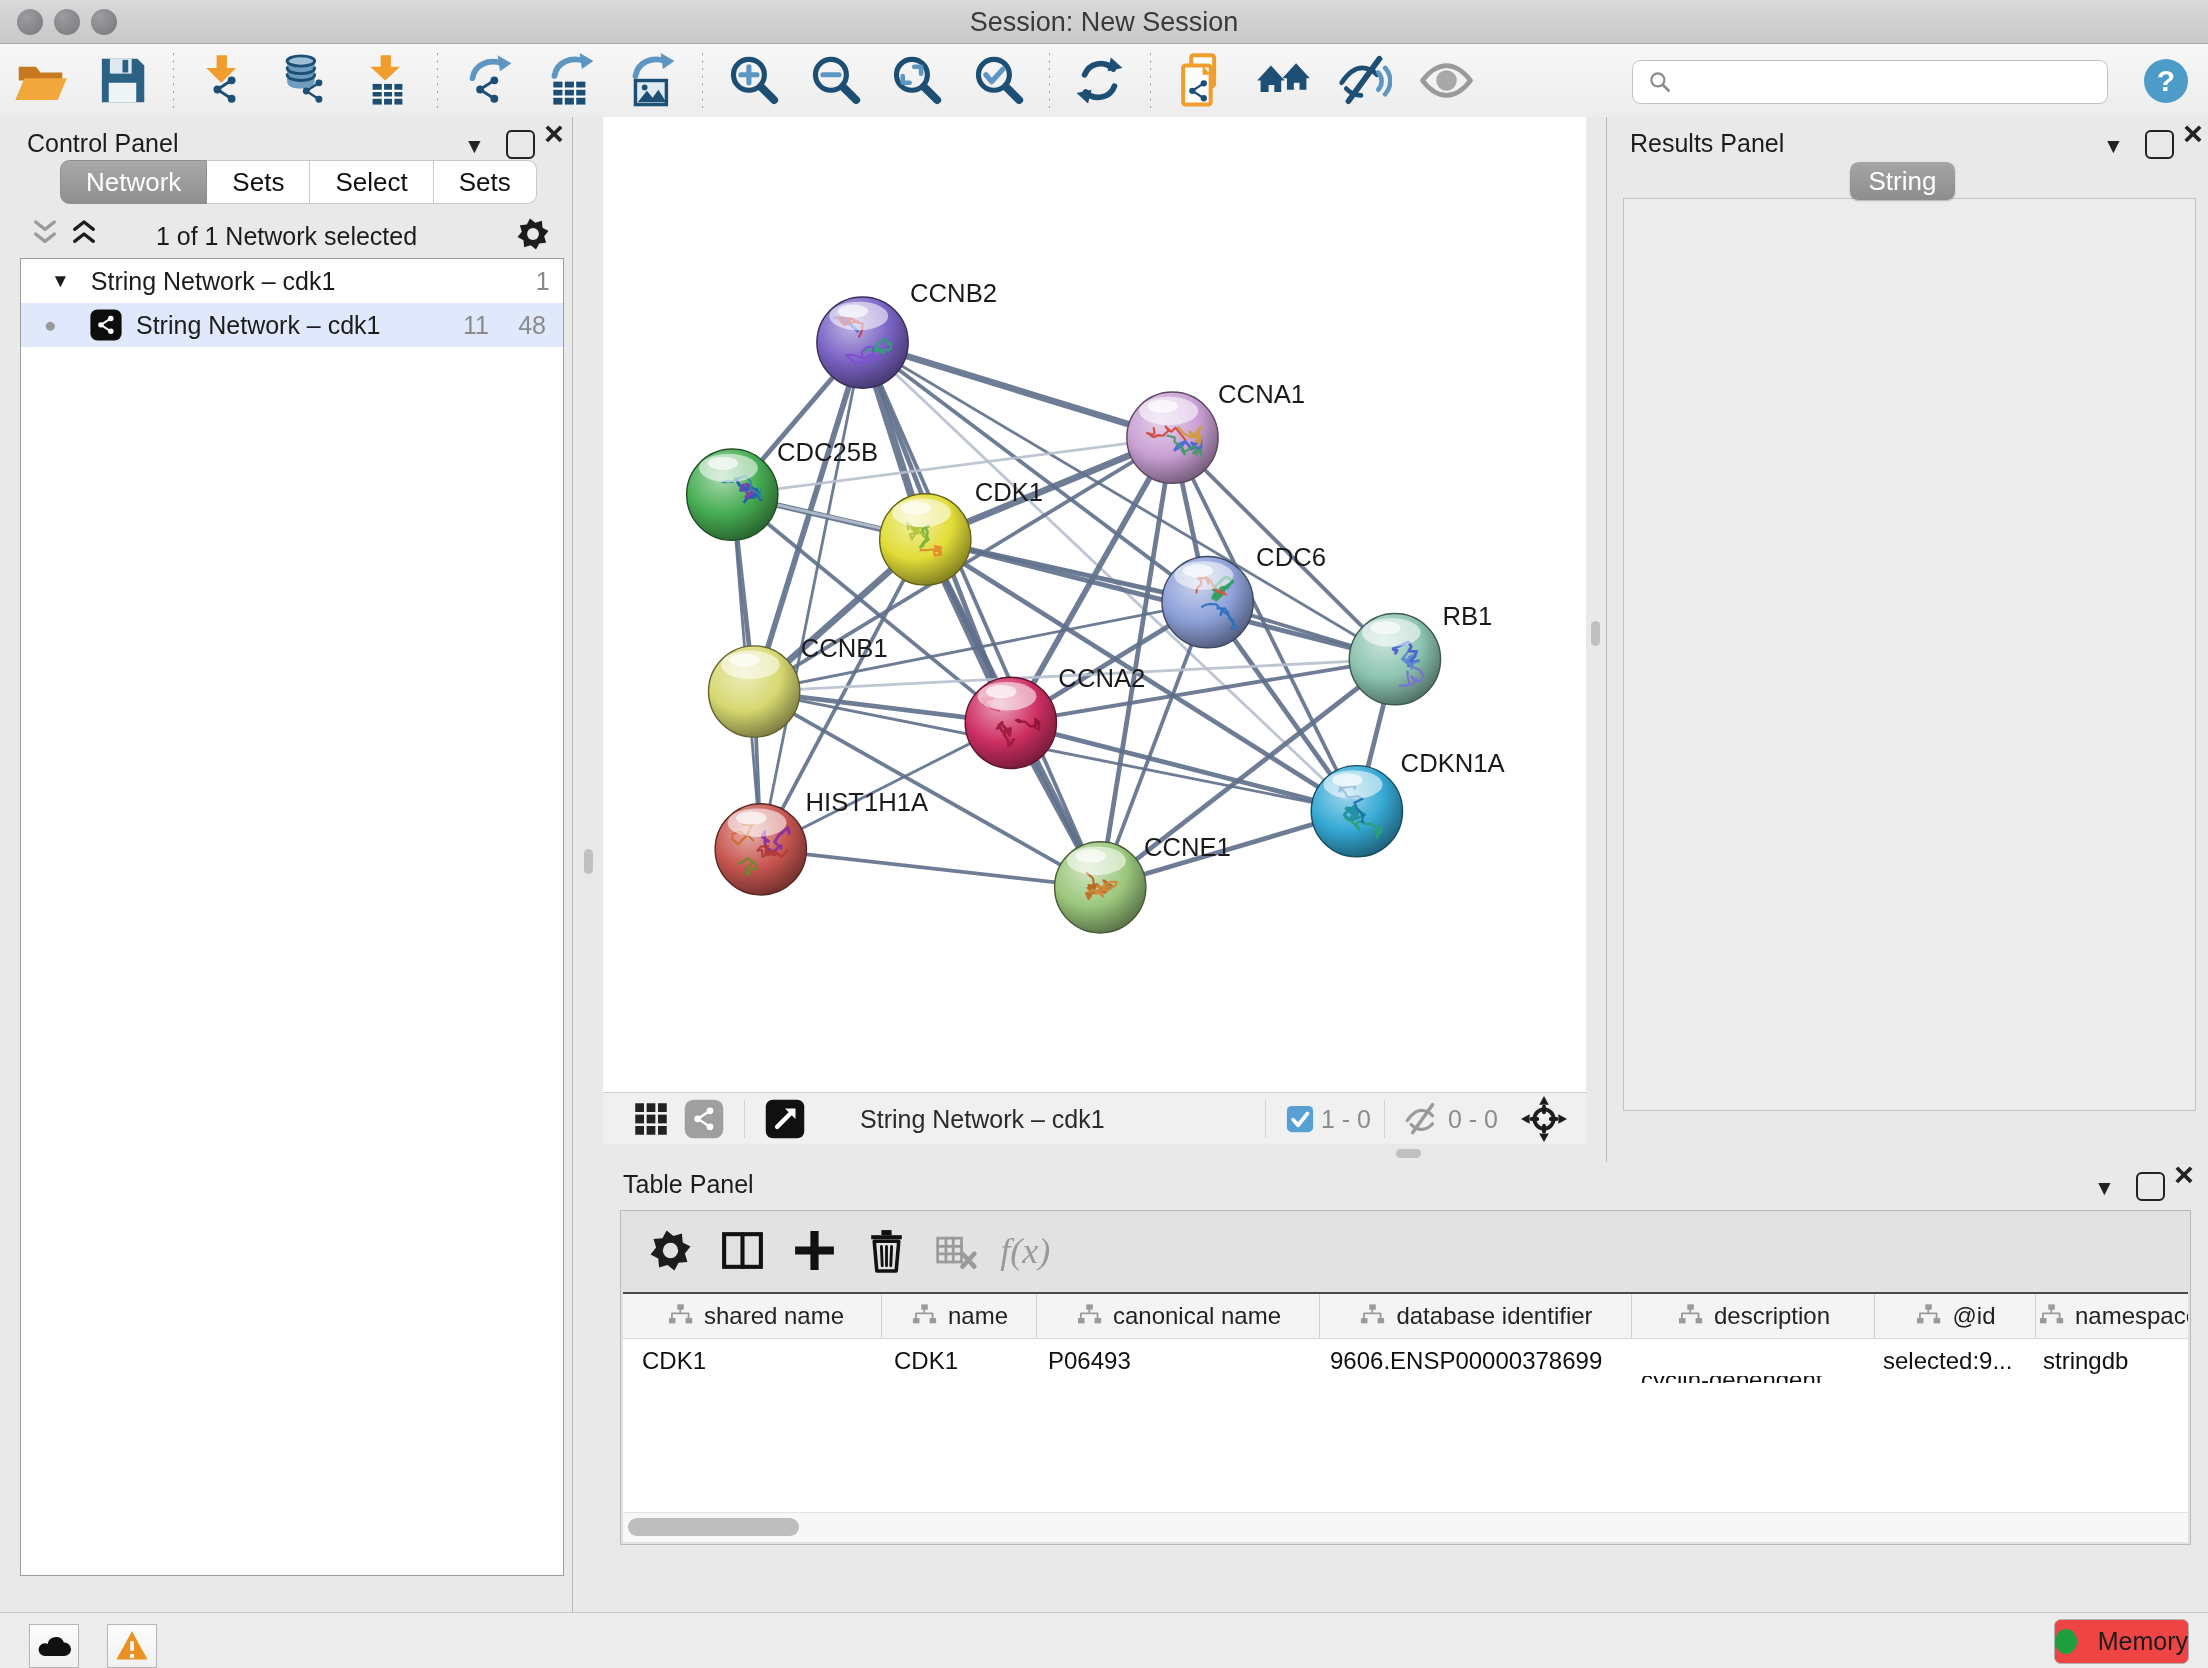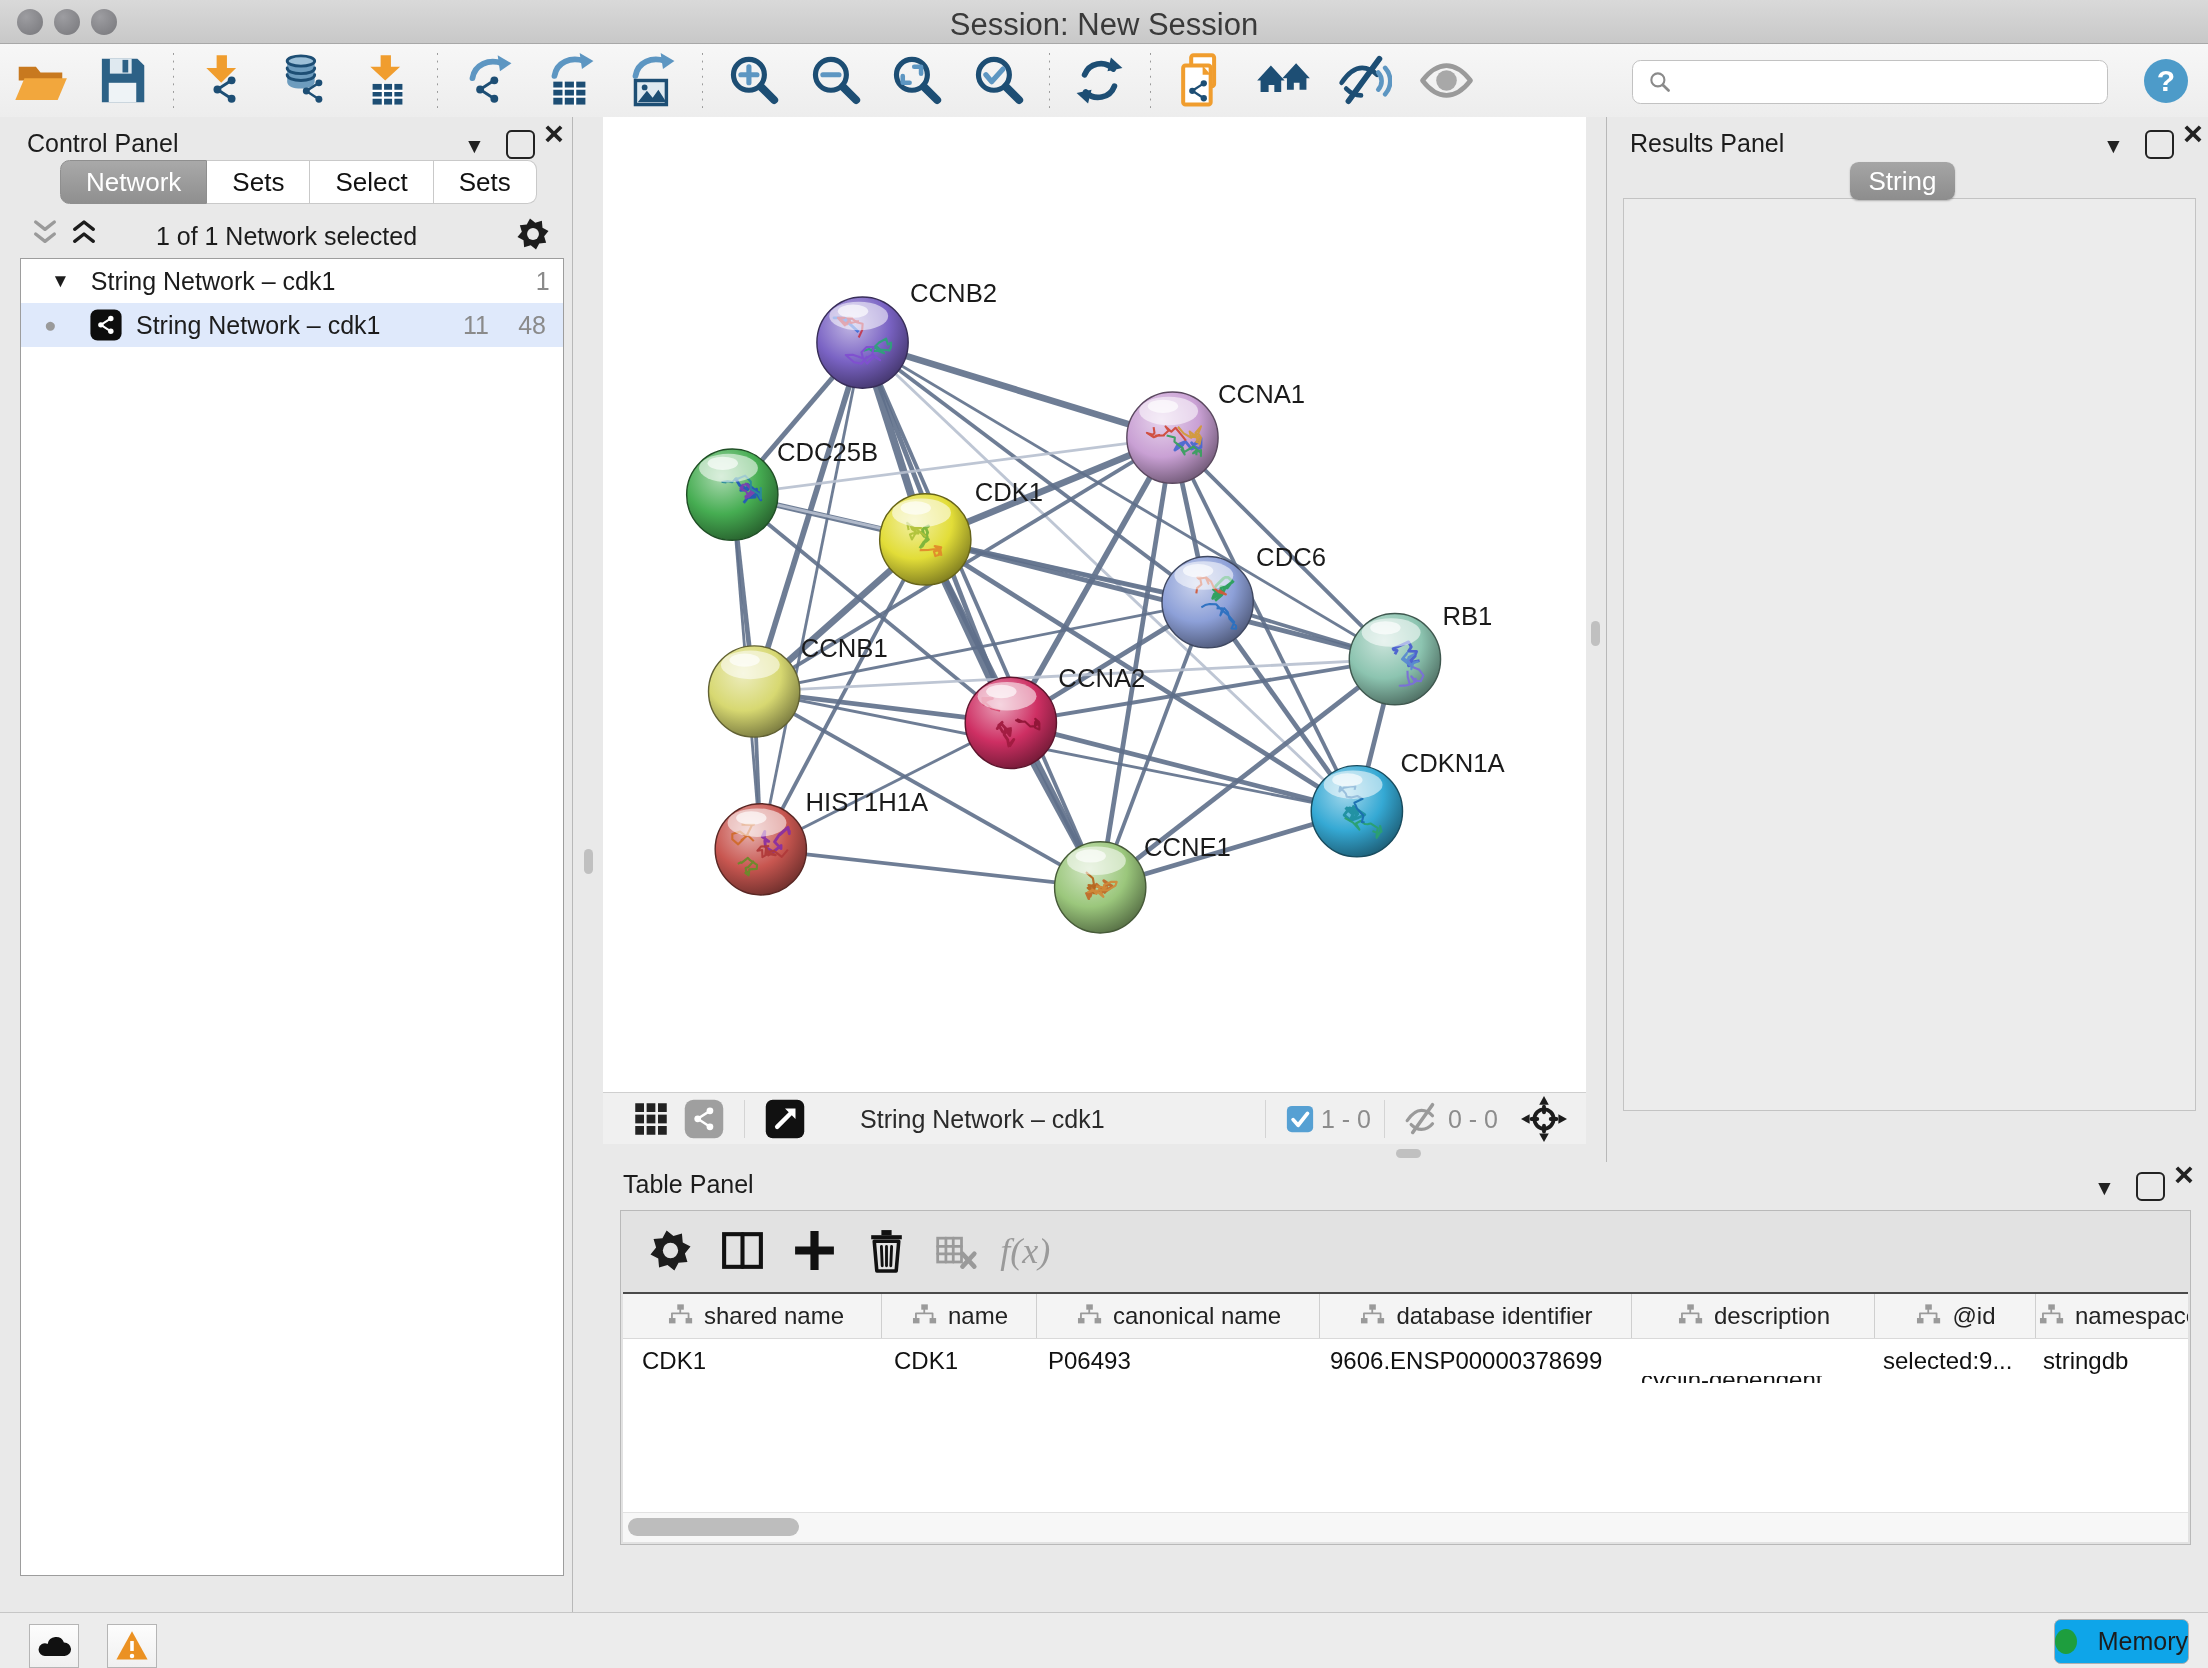--- a/index.html
+++ b/index.html
@@ -4,21 +4,21 @@
 <style>
   html,body{margin:0;padding:0;background:#555;}
   #app{position:relative;width:2208px;height:1668px;background:#e9e9e9;overflow:hidden;
        font-family:"Liberation Sans","DejaVu Sans",sans-serif;font-size:25px;color:#1c1c1c;}
   .abs{position:absolute;}
   
   #titlebar{left:0;top:0;width:2208px;height:43px;background:linear-gradient(#d9d9d9,#c8c8c8);
             border-bottom:1px solid #a8a8a8;}
   .tl{position:absolute;top:8.6px;width:26px;height:26px;border-radius:50%;
       background:radial-gradient(circle at 35% 30%,#9d9da1,#77777b);}
-  #win-title{position:absolute;left:0;right:0;top:6.7px;text-align:center;font-size:31px;color:#3a3a3a;}
+  #win-title{position:absolute;left:0;right:0;top:6.7px;text-align:center;font-size:27px;color:#3a3a3a;}
   
   #toolbar{left:0;top:44px;width:2208px;height:73px;background:linear-gradient(#f7f7f7,#ededed);
            border-bottom:1px solid #bdbdbd;display:flex;align-items:center;}
   .tb-ic{width:55px;height:55px;display:flex;align-items:center;justify-content:center;margin:0 13.3px;}
   .tb-sep{width:1px;height:55px;margin:0 9.5px;background-image:linear-gradient(#9a9a9a 30%,rgba(255,255,255,0) 0%);
           background-size:1px 7.6px;background-repeat:repeat-y;}
   #search-box{left:1632px;top:60px;width:474px;height:42px;background:#fff;border:1px solid #c2c2c2;
               border-radius:8.6px;display:flex;align-items:center;}
   #search-box input{border:none;outline:none;font:inherit;flex:1;background:transparent;height:36px;}
   #help-btn{left:2142px;top:57px;width:48px;height:48px;}
@@ -74,21 +74,21 @@
   .td-row{display:flex;height:44px;}
   .td{display:flex;align-items:center;padding-left:19px;font-size:24px;color:#111;
       overflow:hidden;white-space:nowrap;flex:none;box-sizing:border-box;}
   #tp-hscroll{left:623px;top:1512px;width:1565px;height:28.5px;background:#f7f7f7;border-top:1px solid #e2e2e2;}
   #tp-thumb{left:4.8px;top:4.8px;width:171px;height:18px;background:#bdbdbd;border-radius:9.5px;}
   #tp-tabs{left:1127px;top:1553px;}
   
   #status{left:0;top:1612px;width:2208px;height:56px;background:#ececec;border-top:1px solid #c6c6c6;}
   .st-btn{position:absolute;top:10.5px;width:48px;height:42px;background:linear-gradient(#fdfdfd,#f0f0f0);
           border:1px solid #b5b5b5;display:flex;align-items:center;justify-content:center;}
-  #memory-btn{position:absolute;left:2054px;top:5.7px;width:133px;height:43px;background:#0ea5e9;
+  #memory-btn{position:absolute;left:2054px;top:5.7px;width:133px;height:43px;background:#ef4444;
               border:1px solid #b0b0b0;border-radius:6.7px;display:flex;align-items:center;justify-content:center;gap:21px;}
   #mem-dot{width:25px;height:25px;border-radius:50%;background:#1e9e3e;}
   a{cursor:pointer;}
 </style>
 </head>
 <body>
 
 <div id="app">
 
   <div id="titlebar" class="abs">

